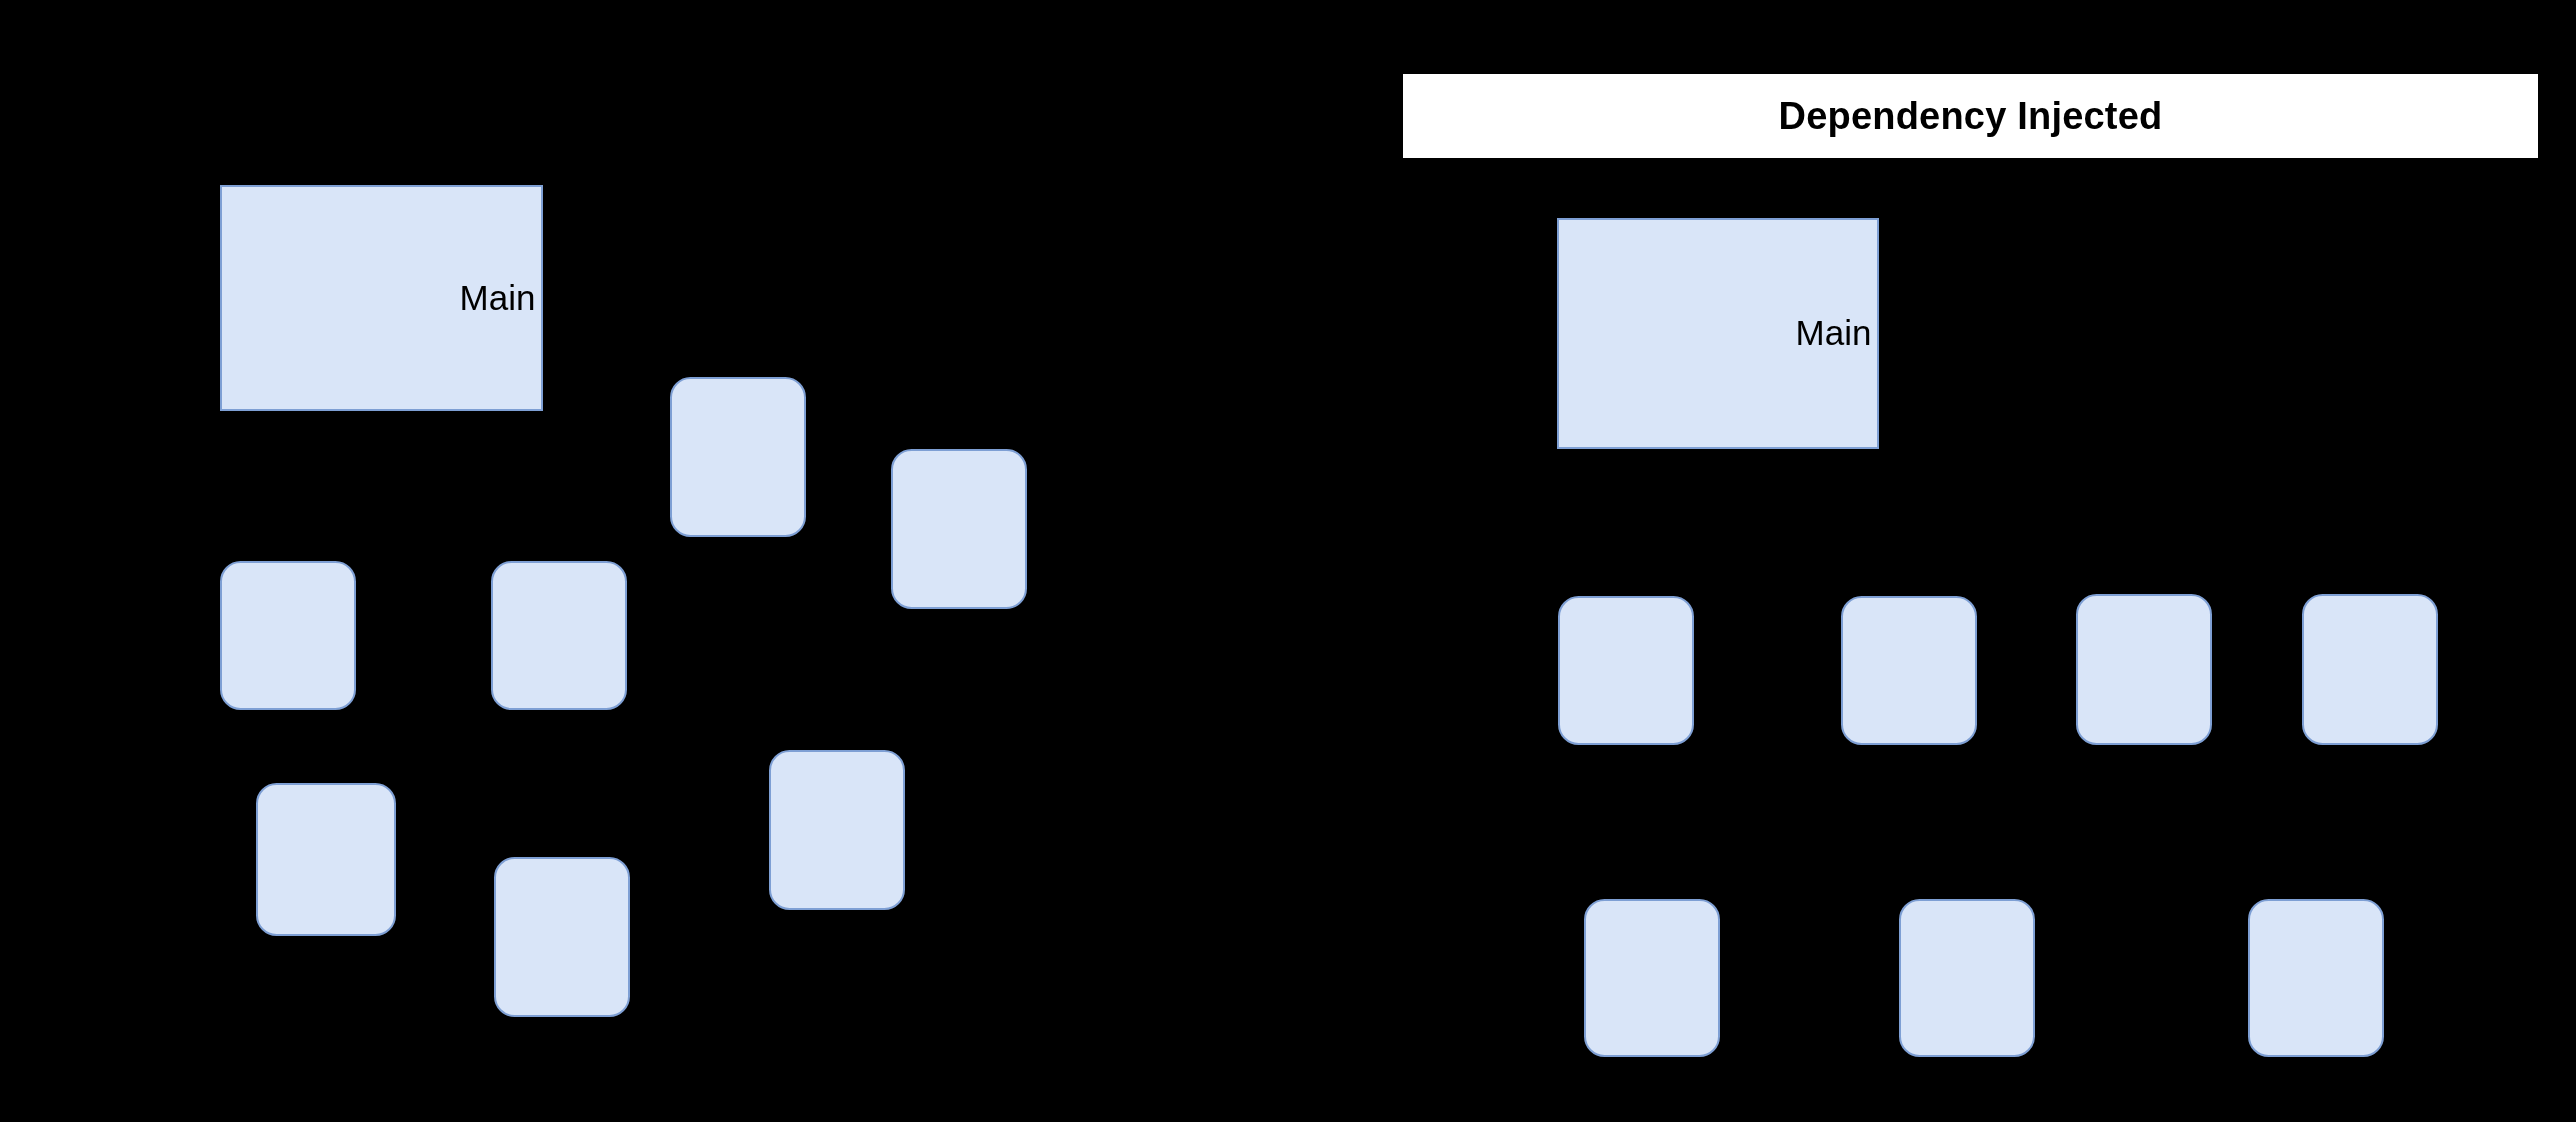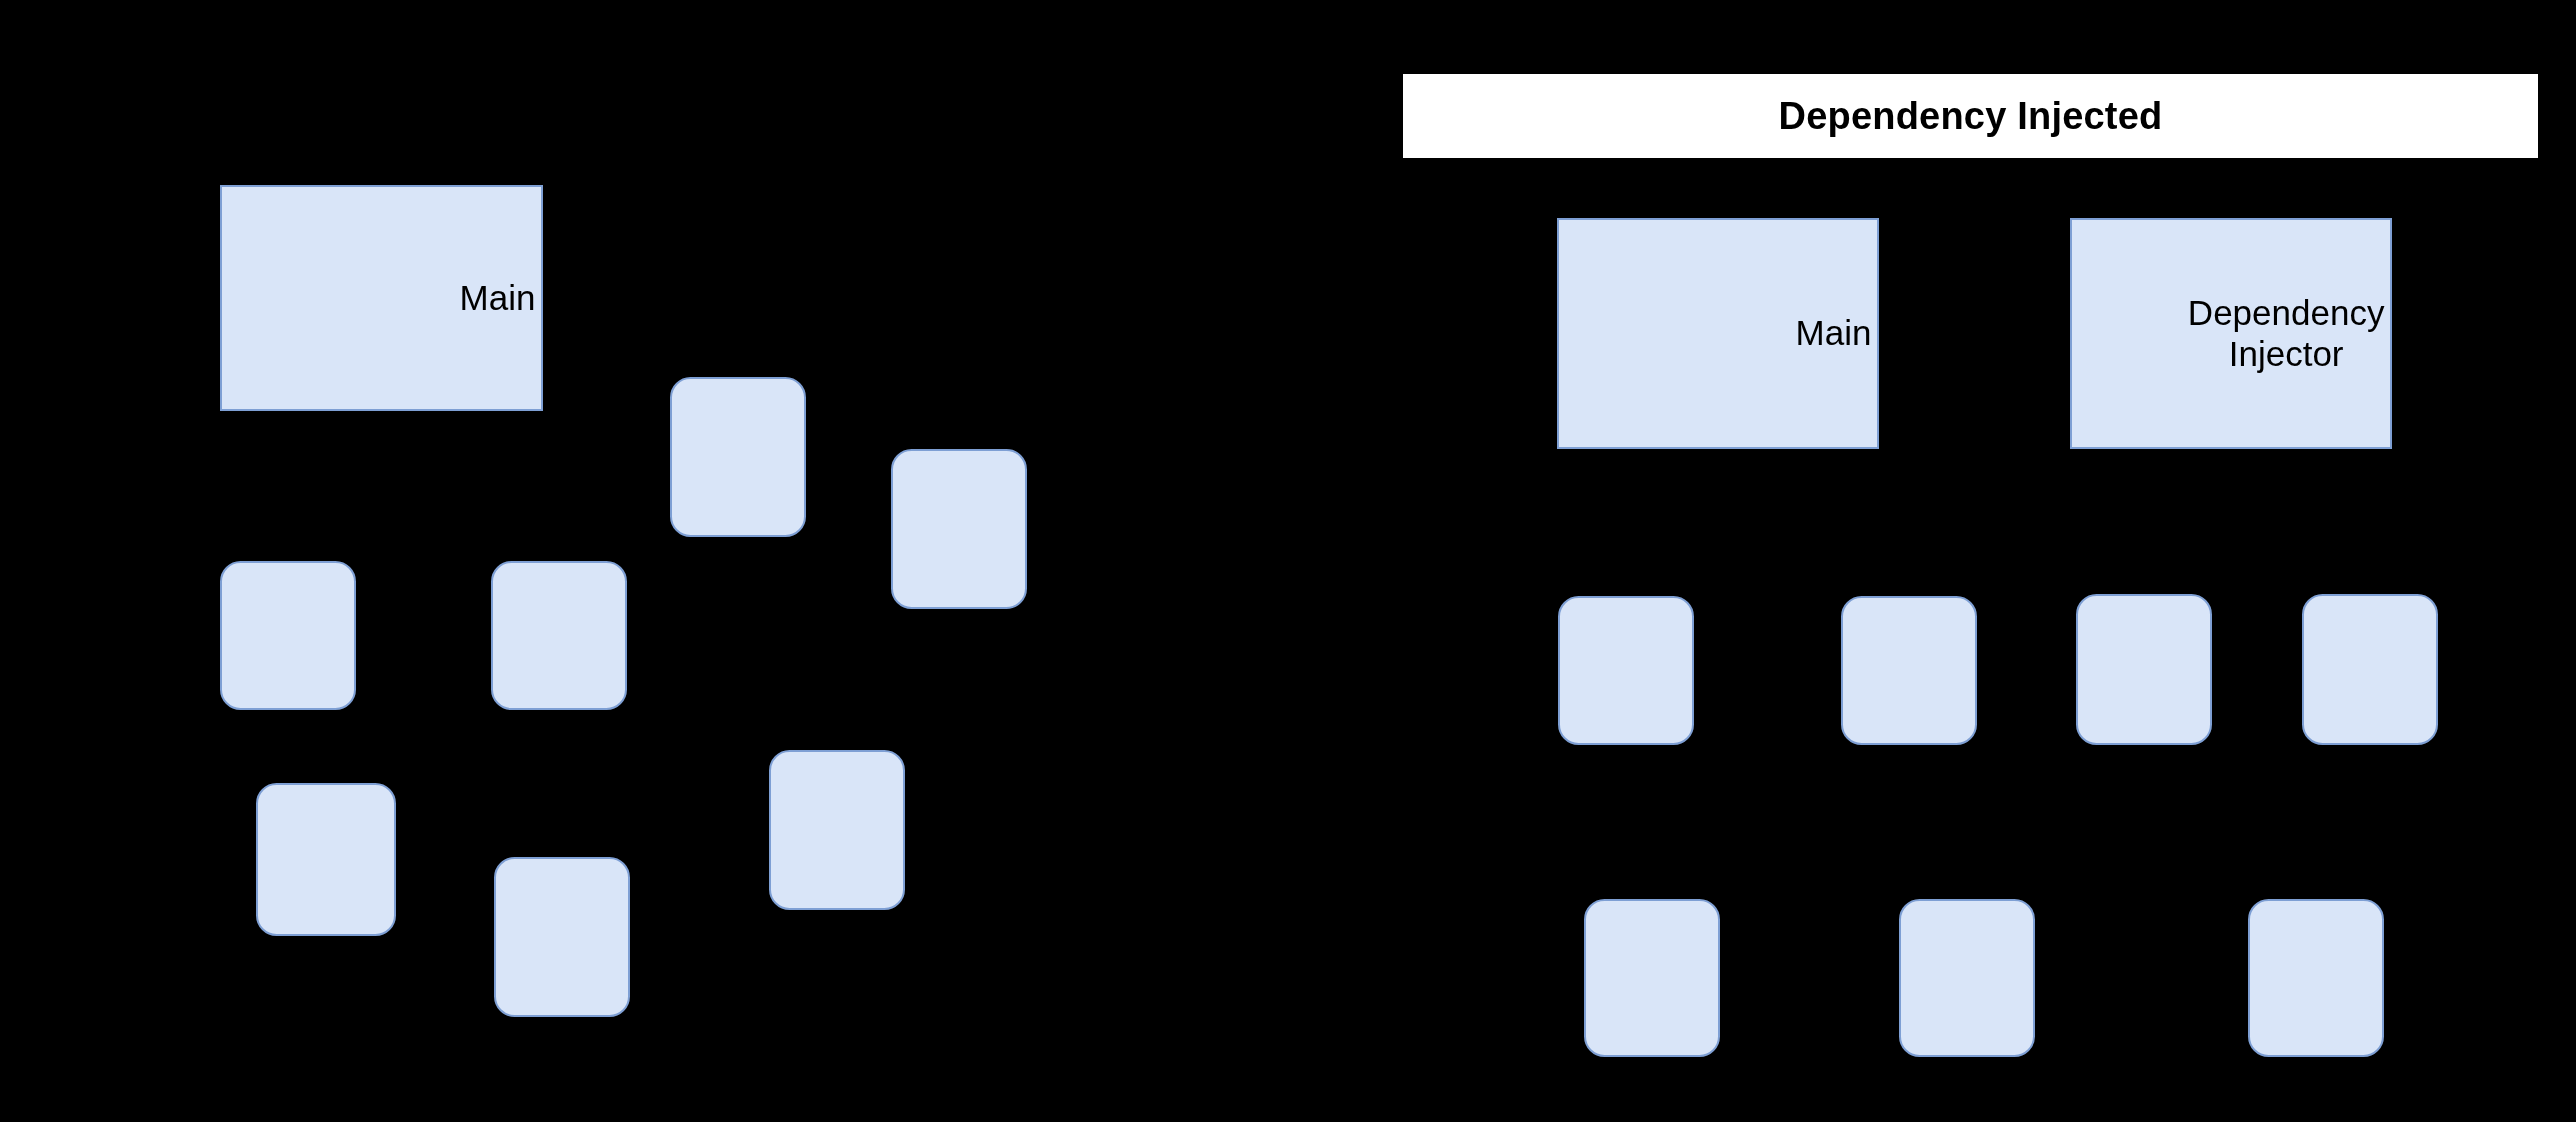--- a/index.html
+++ b/index.html
@@ -82,24 +82,20 @@
       <div class="node rounded" style="left: 494px; top: 857px; width: 136px; height: 160px; background: rgb(217, 229, 248); border-color: rgb(126, 159, 212);"></div>
       <div class="node rounded" style="left: 769px; top: 750px; width: 136px; height: 160px; background: rgb(217, 229, 248); border-color: rgb(126, 159, 212);"></div>
     </div>
     <div class="panel" style="left: 0px; width: 2576px; margin-top: 32px;">
       <div class="panel-header" style="left: 1403px; top: 42px; width: 1135px; height: 84px; background: rgb(255, 255, 255);">
         <div class="panel-header-title">Dependency Injected</div>
       </div>
       <div class="node sharp" style="left: 1557px; top: 186px; width: 322px; height: 231px; background: rgb(217, 229, 248); border-color: rgb(126, 159, 212);">
         <span class="node-label" style="color: rgb(0, 0, 0);">Main</span>
       </div>
-      <div class="node sharp" style="left: 2070px; top: 186px; width: 322px; height: 231px; background: rgb(217, 229, 248); border-color: rgb(126, 159, 212);">
-        <span class="node-label" style="color: rgb(0, 0, 0);">Dependency
-Injector</span>
-      </div>
       <div class="node rounded" style="left: 1558px; top: 564px; width: 136px; height: 149px; background: rgb(217, 229, 248); border-color: rgb(126, 159, 212);"></div>
       <div class="node rounded" style="left: 1841px; top: 564px; width: 136px; height: 149px; background: rgb(217, 229, 248); border-color: rgb(126, 159, 212);"></div>
       <div class="node rounded" style="left: 2076px; top: 562px; width: 136px; height: 151px; background: rgb(217, 229, 248); border-color: rgb(126, 159, 212);"></div>
       <div class="node rounded" style="left: 2302px; top: 562px; width: 136px; height: 151px; background: rgb(217, 229, 248); border-color: rgb(126, 159, 212);"></div>
       <div class="node rounded" style="left: 1584px; top: 867px; width: 136px; height: 158px; background: rgb(217, 229, 248); border-color: rgb(126, 159, 212);"></div>
       <div class="node rounded" style="left: 1899px; top: 867px; width: 136px; height: 158px; background: rgb(217, 229, 248); border-color: rgb(126, 159, 212);"></div>
       <div class="node rounded" style="left: 2248px; top: 867px; width: 136px; height: 158px; background: rgb(217, 229, 248); border-color: rgb(126, 159, 212);"></div>
     </div>
   </div>
 

